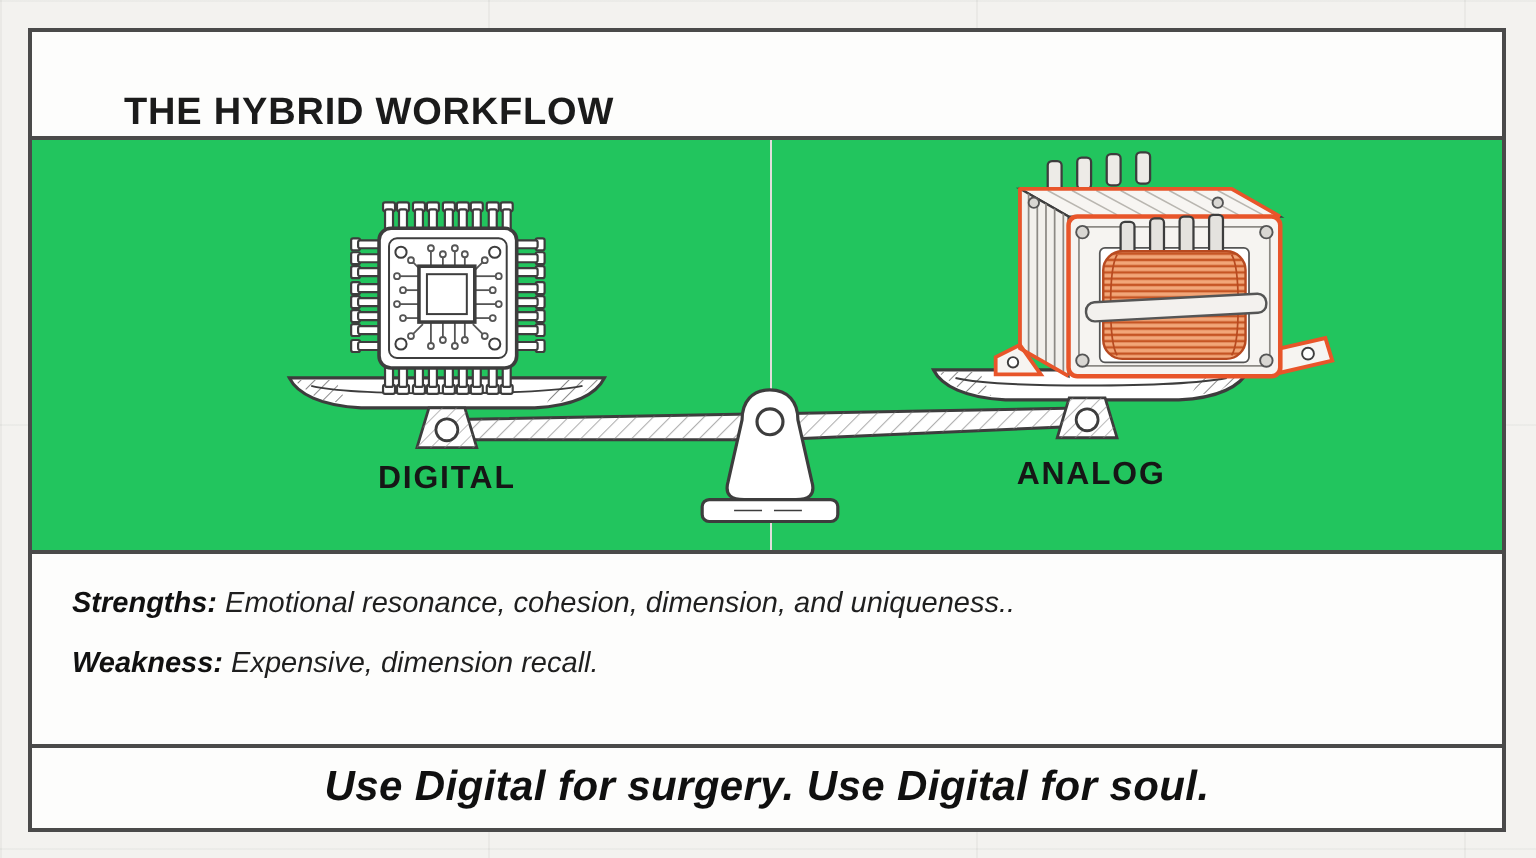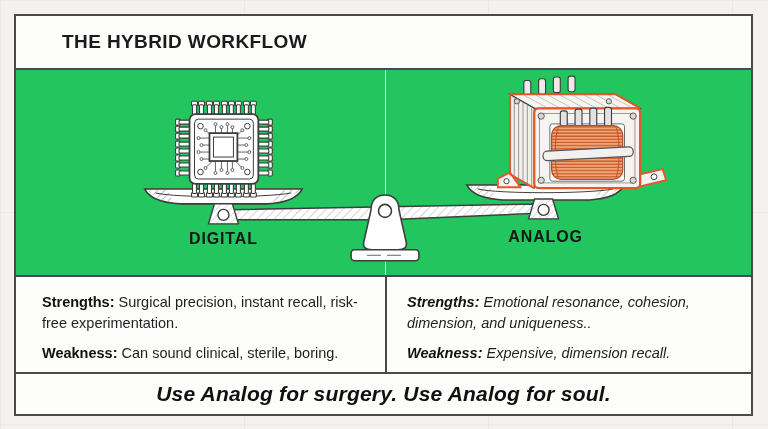--- a/index.html
+++ b/index.html
@@ -16,21 +16,21 @@
       linear-gradient(rgba(60,60,55,0.04) 1px, transparent 1px);
     background-size:244px 100%,100% 212px;
   }
   .board{
     position:absolute;left:14px;top:14px;width:739px;height:402px;
     box-sizing:border-box;border:2px solid #4a4a4a;background:#fdfdfc;
     display:flex;flex-direction:column;
   }
   .title-row{
     height:52px;flex:0 0 52px;border-bottom:2px solid #4a4a4a;
-    display:flex;align-items:center;padding-left:46px;box-sizing:content-box;
+    display:flex;align-items:flex-end;padding-left:46px;box-sizing:content-box;
   }
   .title-row h1{
     margin:0;font-size:19px;font-weight:bold;color:#1b1b1b;letter-spacing:.4px;
   }
   .scale-row{
     height:205px;flex:0 0 205px;border-bottom:2px solid #4a4a4a;
     position:relative;background:#22c55e;
   }
   .scale-row .faint-divider{
     position:absolute;left:369px;top:0;width:1px;height:100%;
@@ -291,28 +291,24 @@
               <circle cx="150" cy="22" r="3"></circle>
           </g>
         </g>
 
         <text class="svg-label" x="208" y="174" text-anchor="middle">DIGITAL</text>
         <text class="svg-label" x="531" y="172" text-anchor="middle">ANALOG</text>
       </svg>
     </div>
 
     <div class="text-row">
-      <div class="text-cell left">
-        <p><b>Strengths:</b><span> Surgical precision, instant recall, risk-free experimentation.</span></p>
-        <p><b>Weakness:</b><span> Can sound clinical, sterile, boring.</span></p>
-      </div>
       <div class="text-cell right">
         <p><b>Strengths:</b><span> Emotional resonance, cohesion, dimension, and uniqueness..</span></p>
         <p><b>Weakness:</b><span> Expensive, dimension recall.</span></p>
       </div>
     </div>
 
     <div class="tagline-row">
-      <div class="tagline">Use Analog for surgery. Use Analog for soul.</div>
+      <div class="tagline">Use Digital for surgery. Use Digital for soul.</div>
     </div>
 
   </div>
 </div>
 
 </body></html>

